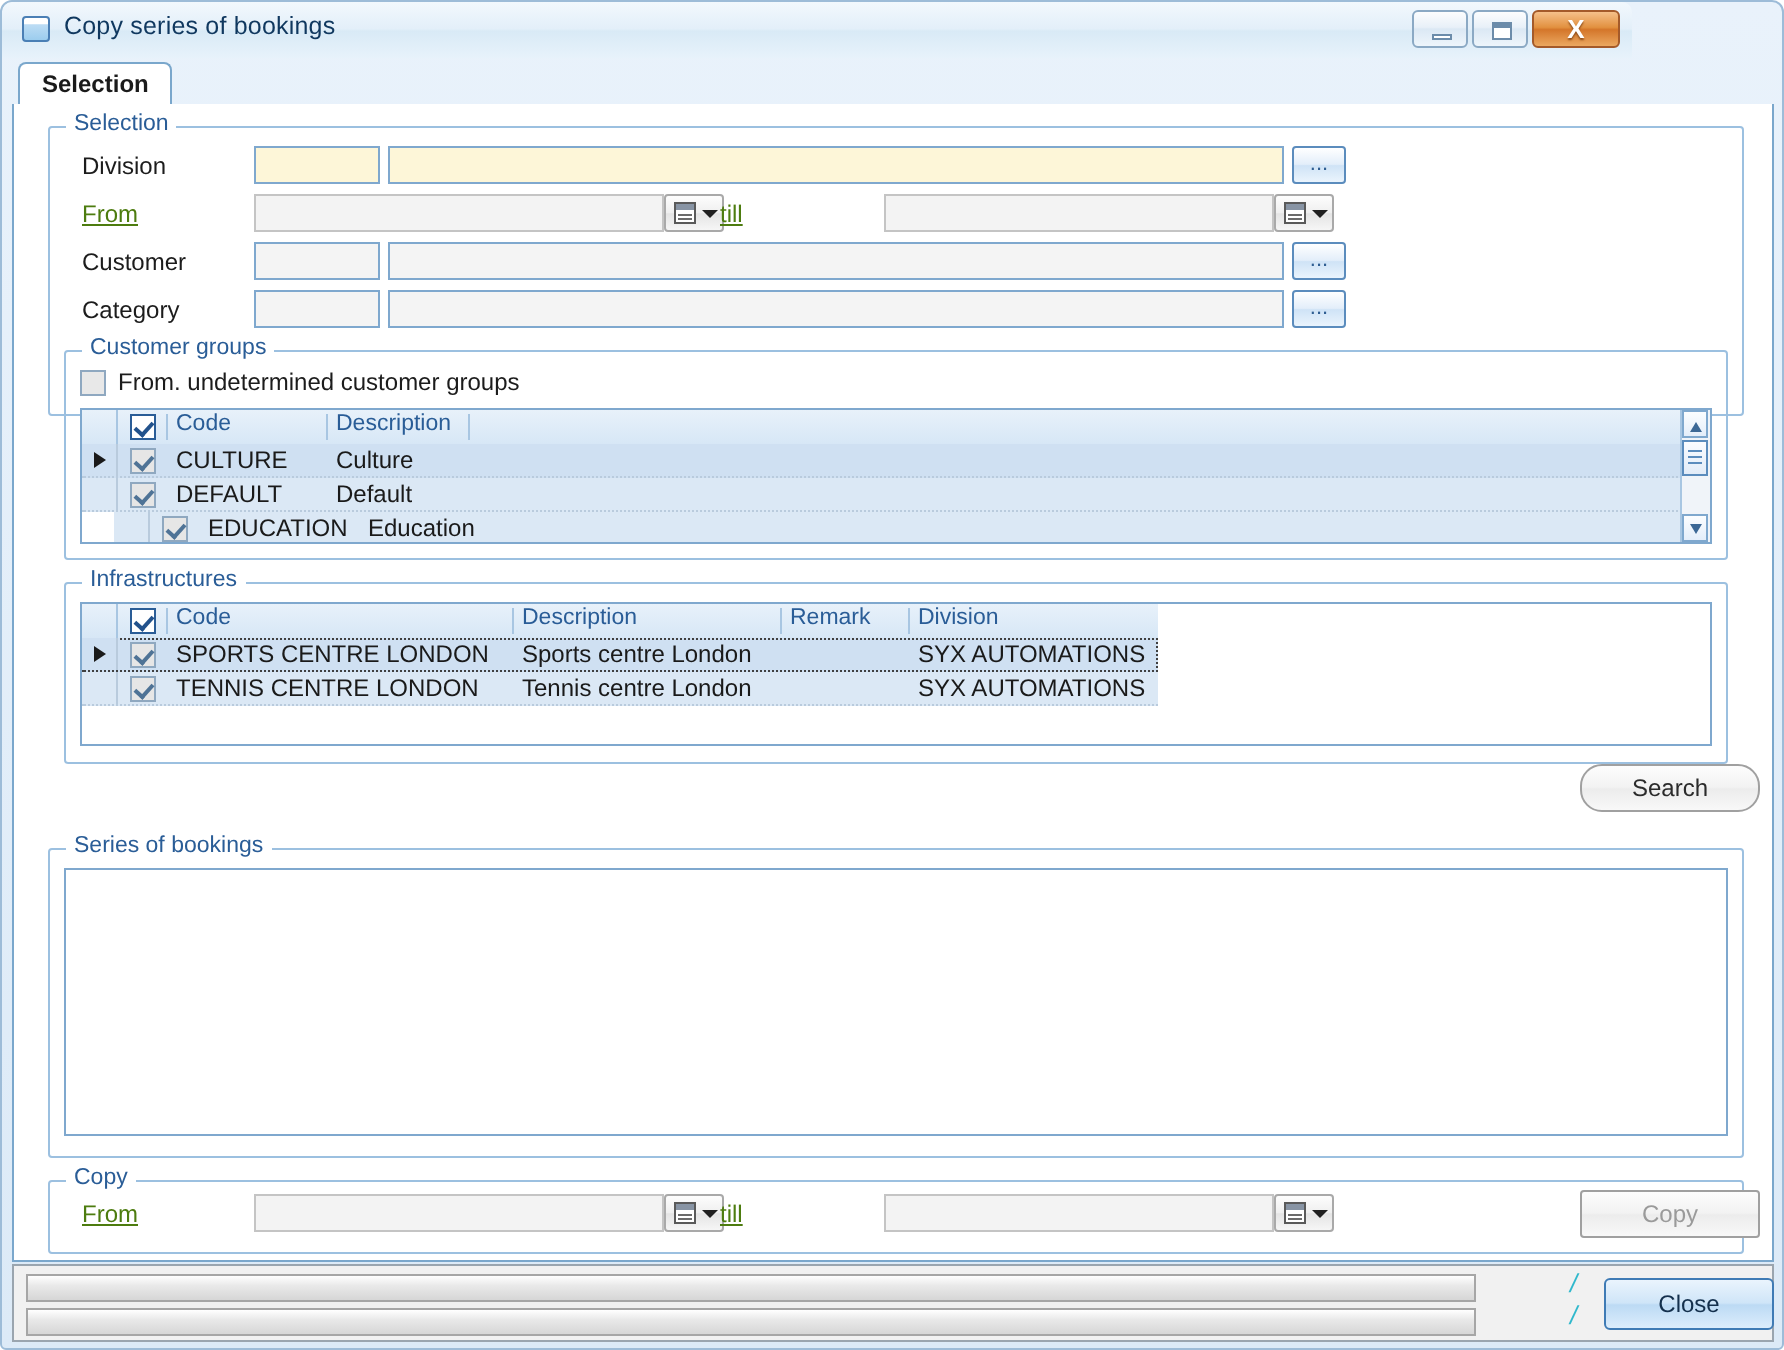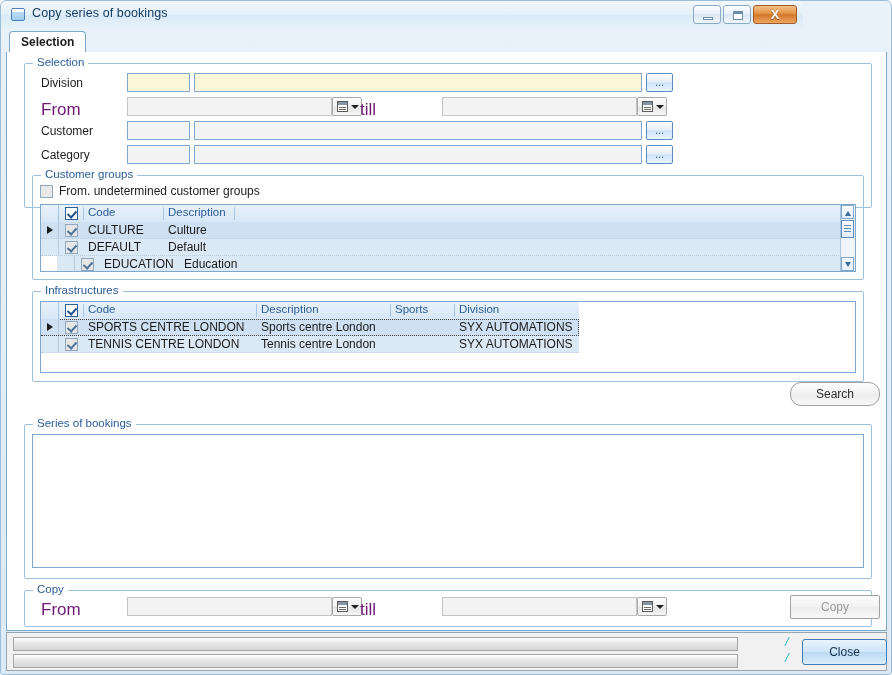--- a/index.html
+++ b/index.html
@@ -17,20 +17,21 @@
     border: 1px solid #9dbcd8;
     border-radius: 6px 6px 3px 3px;
     box-sizing: border-box;
     overflow: hidden;
   }
   
   .titlebar {
     position: absolute; left: 0; top: 0; width: 802px; height: 28px;
     background: linear-gradient(180deg,#f2f8fd 0%,#e3eff9 48%,#d9eaf6 52%,#e7f2fb 100%);
     border-radius: 5px 5px 0 0;
+    padding-left: 13px;
   }
   .title-icon {
     position: absolute; left: 10px; top: 7px; width: 14px; height: 13px;
     border: 1px solid #4a7fb5; border-radius: 2px;
     background: linear-gradient(180deg,#ffffff 0%,#ffffff 28%,#bcdcf4 30%,#9ccdee 100%);
     box-sizing: border-box;
   }
   .title-text {
     position: absolute; left: 31px; top: 5px;
     font-size: 12.5px; color: #10385f; letter-spacing: .1px;
@@ -86,22 +87,22 @@
     box-sizing:border-box;
   }
   .gbox > .glabel {
     position: absolute; left: 9px; top: 0px;
     background: #ffffff; padding: 0 4px;
     color: #2a5d97; font-size: 11.5px; line-height: 13px; z-index: 2;
   }
   
   .lbl { position: absolute; font-size: 12px; color: #1c1c1c; }
   .lnk {
-    position: absolute; font-size: 17px; color: #701a75;
-    cursor: pointer;
+    position: absolute; font-size: 12px; color: #4d7c0f;
+    text-decoration: underline; cursor: pointer;
   }
   .fld {
     position: absolute; box-sizing: border-box;
     border: 1px solid #7fa8ce; background: #f4f4f4; height: 19px;
   }
   .fld.cream { background: #fdf6d8; }
   .dtbox {
     position: absolute; box-sizing: border-box; height: 19px;
     border: 1px solid #c4c4c4; background: #f3f3f3;
   }
@@ -345,21 +346,21 @@
 
         <div class="grid" style="left:8px; top:17px; width:816px; height:72px;">
           <div class="ghead" style="width:538px; right:auto;">
             <div class="rowhdr" style="background:linear-gradient(180deg,#e8f1fa,#d7e7f6);border-right:1px solid #a8c6e2;"></div>
             <div class="cbx on" style="left:24px; top:2px;"></div>
             <span class="hsep" style="left:42px;"></span>
             <div class="hcell" style="left:43px; width:172px;">Code</div>
             <span class="hsep" style="left:215px;"></span>
             <div class="hcell" style="left:216px; width:133px;">Description</div>
             <span class="hsep" style="left:349px;"></span>
-            <div class="hcell" style="left:350px; width:63px;">Sports</div>
+            <div class="hcell" style="left:350px; width:63px;">Remark</div>
             <span class="hsep" style="left:413px;"></span>
             <div class="hcell" style="left:414px; width:124px;">Division</div>
           </div>
 
           <div class="grow sel focus" style="top:17px; width:538px; right:auto;">
             <div class="rowhdr first">
                 <span class="arrowmark"></span>
               </div>
             <span class="cbx gon" style="left:24px; top:2px;"></span>
             <div class="cell" style="left:43px; width:172px;">SPORTS CENTRE LONDON</div>

